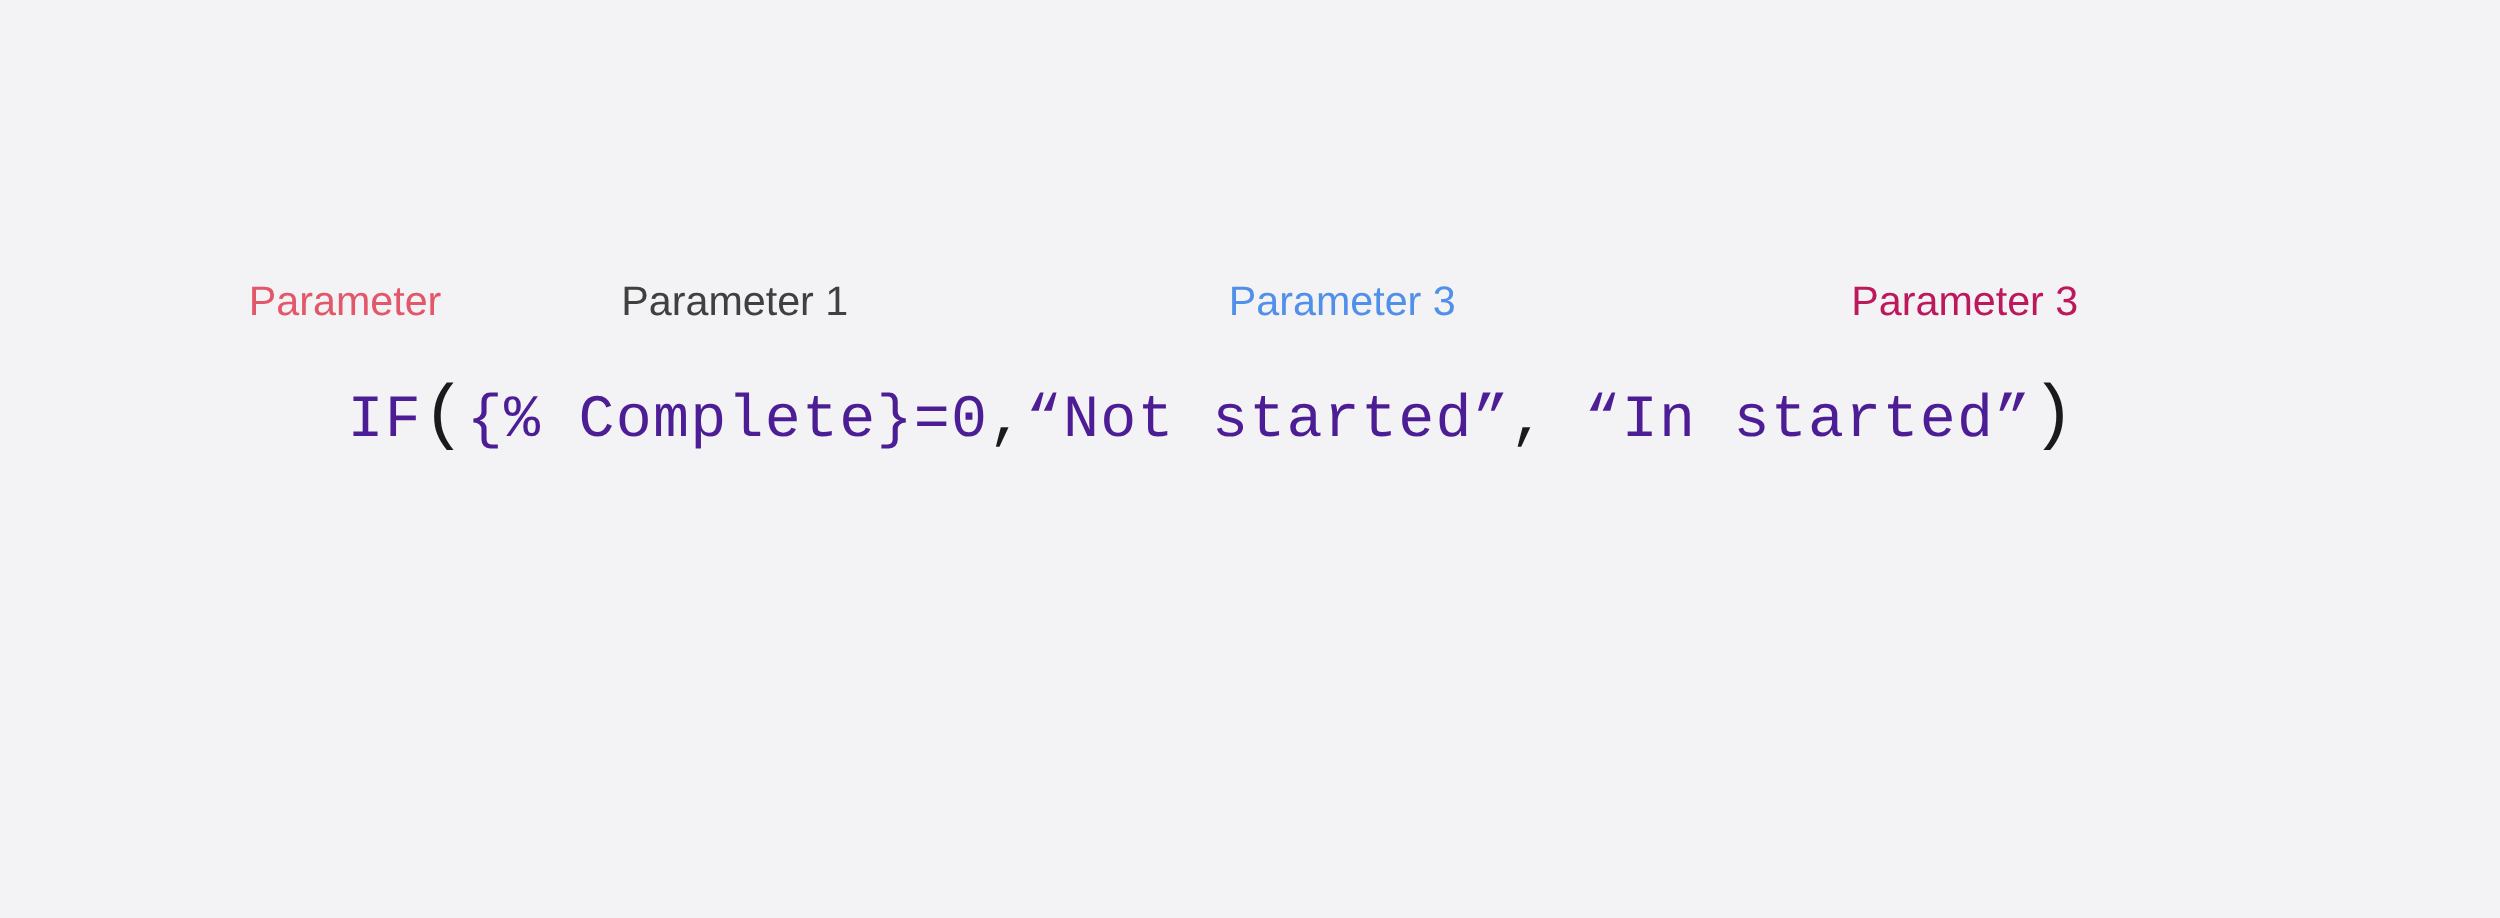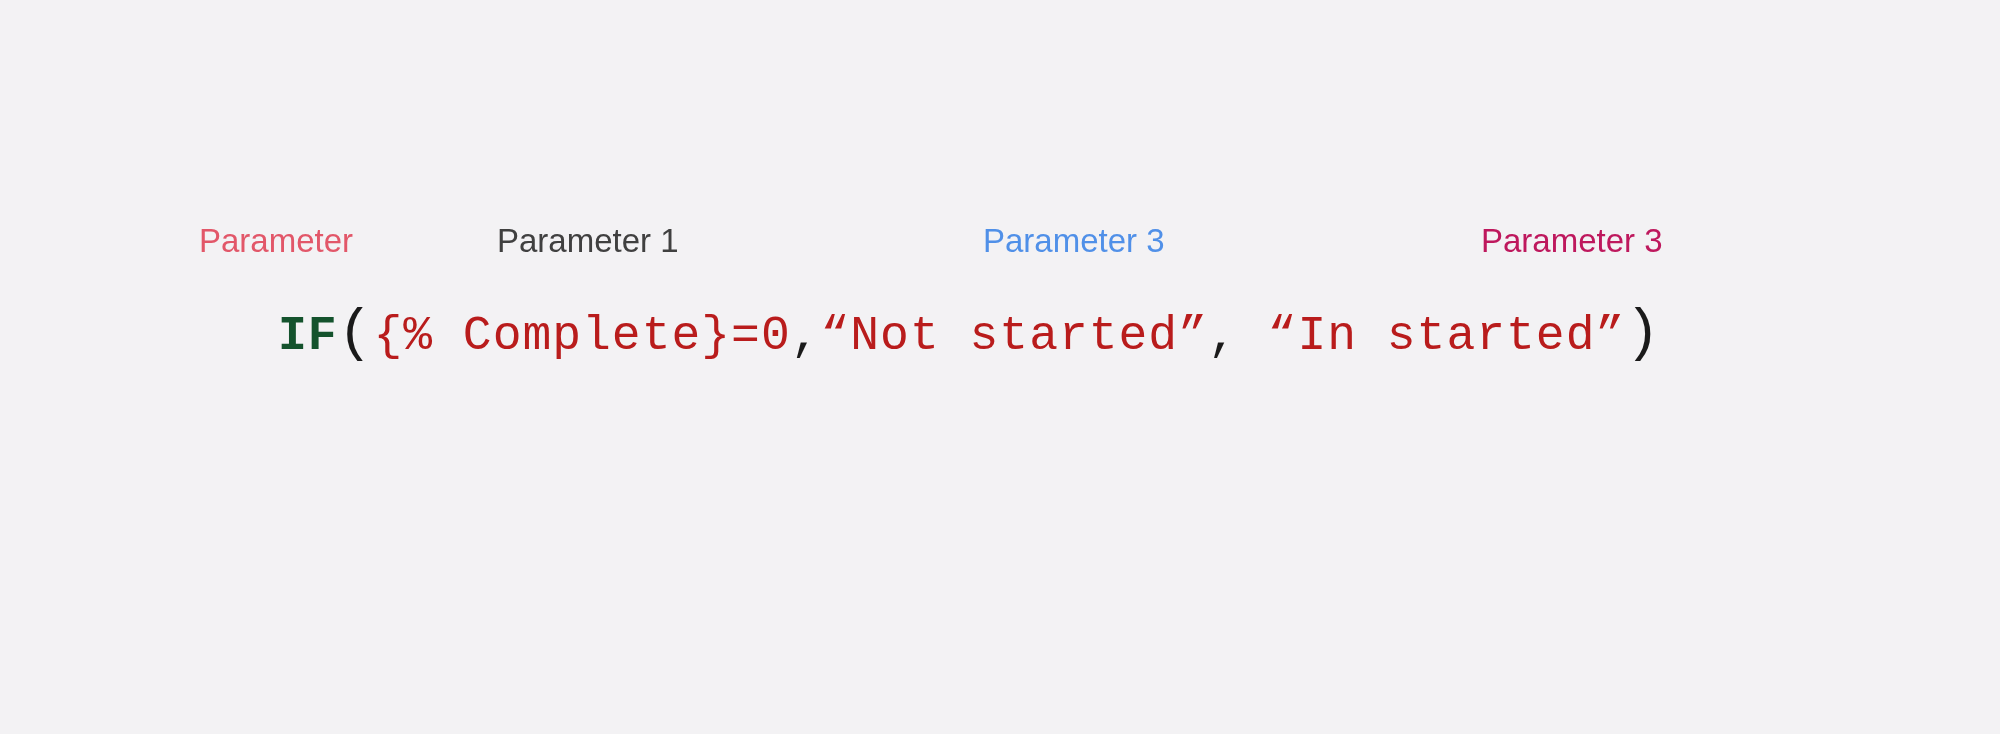--- a/index.html
+++ b/index.html
@@ -53,32 +53,31 @@
     .formula {
       position: absolute;
       top: 304px;
       left: 278px;
       font-family: "SFMono-Regular", "Menlo", "Consolas", "Liberation Mono", "Courier New", monospace;
       font-size: 48px;
       white-space: nowrap;
       letter-spacing: 1px;
     }
     .f-func {
-      color: #14532d;
-      font-weight: bold;
+      color: #4c1d95;
     }
     .f-paren {
       color: #1a1a1a;
       font-size: 58px;
       vertical-align: middle;
       position: relative;
       top: -3px;
     }
     .f-param {
-      color: #b91c1c;
+      color: #4c1d95;
     }
     .f-punct {
       color: #1a1a1a;
     }
   </style>
 </head>
 <body>
 
 <div class="container">
   <div class="labels">

